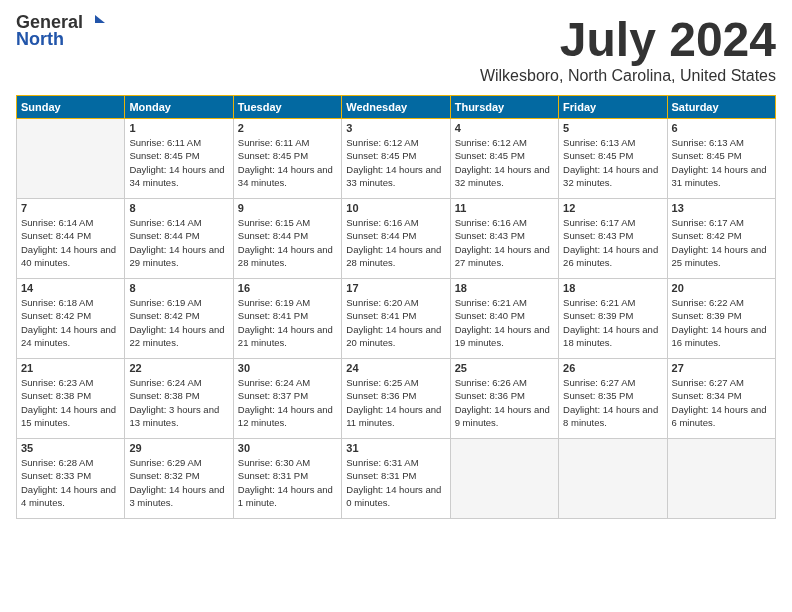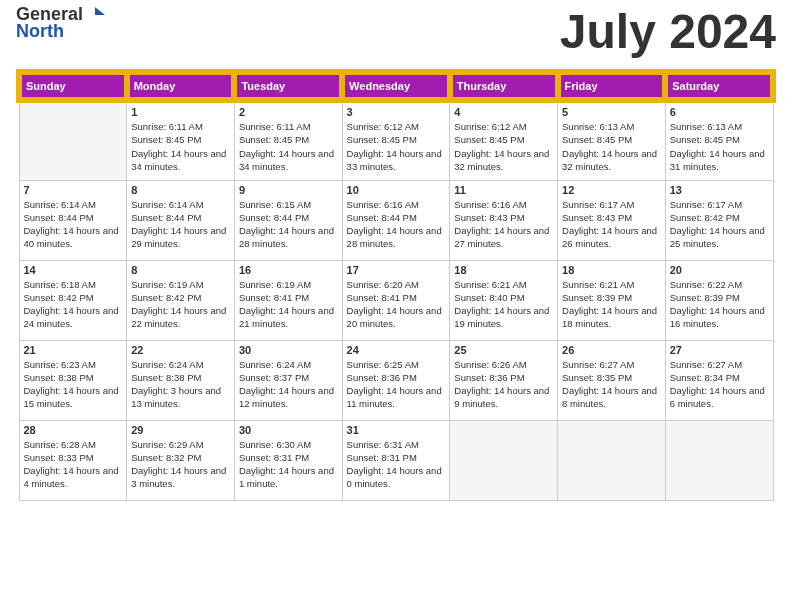--- a/index.html
+++ b/index.html
@@ -6,21 +6,21 @@
     body {
       font-family: Arial, sans-serif;
       background: #fff;
       width: 792px;
       height: 612px;
       overflow: hidden;
     }
     .page {
       width: 792px;
       height: 465px;
-      padding: 4px 16px;
+      padding: 12px 16px;
       background: #fff;
     }
     .header {
       display: flex;
       justify-content: space-between;
       align-items: flex-start;
       margin-bottom: 10px;
     }
     .logo {
       display: flex;
@@ -38,27 +38,27 @@
     .subtitle {
       font-size: 16px;
       color: #333;
     }
     .calendar {
       width: 100%;
       border-collapse: collapse;
       font-size: 10px;
     }
     .calendar th {
-      background-color: #a21caf;
+      background-color: #0369a1;
       color: #fff;
       padding: 5px 4px;
       text-align: left;
       font-size: 11px;
       font-weight: bold;
-      border: 6px solid #eab308;
+      border: 1px solid #eab308;
     }
     .calendar td {
       border: 1px solid #ccc;
       vertical-align: top;
       padding: 3px 4px;
       height: 80px;
       width: calc(100% / 7);
       background: #fff;
     }
     .calendar td.empty {
@@ -86,20 +86,21 @@
       <div style="display:flex; align-items:center;">
         <span style="font-size:18px; font-weight:bold; color:#333;">General</span>
         <svg width="20" height="20" viewBox="0 0 20 20" style="margin-left:2px;">
           <polygon points="10,2 20,10 10,10" fill="#2255aa"></polygon>
         </svg>
       </div>
       <span style="font-size:18px; font-weight:bold; color:#2255aa; margin-top:-4px;">North</span>
     </div>
     <div class="title-area">
       <div class="main-title">July 2024</div>
+      <div class="subtitle">Wilkesboro, North Carolina, United States</div>
     </div>
   </div>
 
   <table class="calendar">
     <thead>
       <tr>
         <th>Sunday</th>
         <th>Monday</th>
         <th>Tuesday</th>
         <th>Wednesday</th>
@@ -275,21 +276,21 @@
       </td>
           <td>
         <span class="day-number">27</span>
         <span class="day-info">Sunrise: 6:27 AM</span><br>
         <span class="day-info">Sunset: 8:34 PM</span><br>
         <span class="day-info">Daylight: 14 hours and 6 minutes.</span>
       </td>
         </tr>
         <tr>
           <td>
-        <span class="day-number">28</span>
+        <span class="day-number">35</span>
         <span class="day-info">Sunrise: 6:28 AM</span><br>
         <span class="day-info">Sunset: 8:33 PM</span><br>
         <span class="day-info">Daylight: 14 hours and 4 minutes.</span>
       </td>
           <td>
         <span class="day-number">29</span>
         <span class="day-info">Sunrise: 6:29 AM</span><br>
         <span class="day-info">Sunset: 8:32 PM</span><br>
         <span class="day-info">Daylight: 14 hours and 3 minutes.</span>
       </td>

